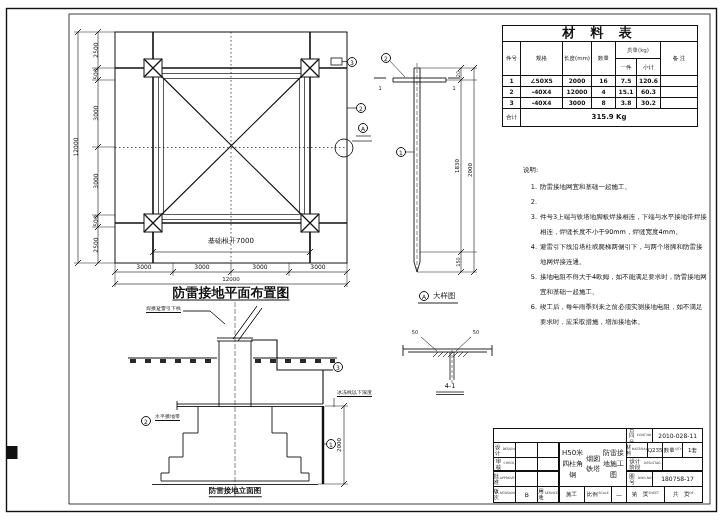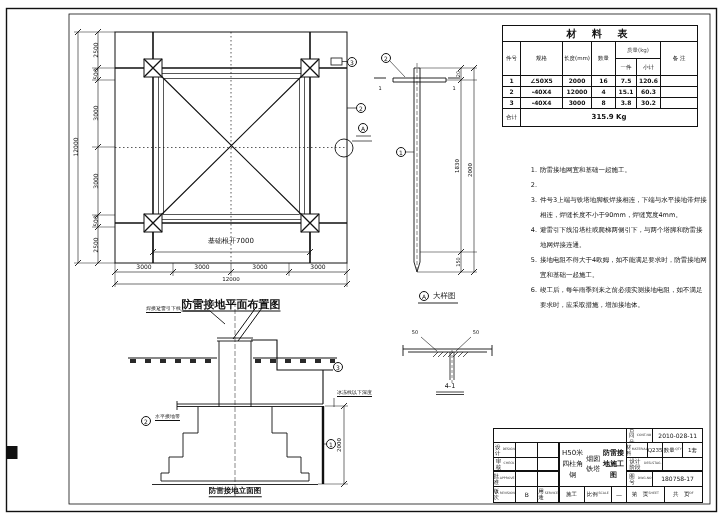--- a/index.html
+++ b/index.html
@@ -10,21 +10,21 @@
   .ctr{transform:translate(-50%,-50%);}
   .rot{transform:translate(-50%,-50%) rotate(-90deg);}
   .u{border-bottom:1px solid #111;padding-bottom:1px;}
   .callout{position:absolute;width:10px;height:10px;border:1px solid #111;border-radius:50%;
            font-size:6px;line-height:10px;text-align:center;background:#fff;box-sizing:border-box;}
   
   table.mat{position:absolute;left:502px;top:25px;border-collapse:collapse;table-layout:fixed;
             width:195px;font-size:6px;}
   table.mat td{border:0.8px solid #111;text-align:center;padding:0;line-height:1.15;
                overflow:hidden;}
-  table.mat td.tt{font-size:10px;font-weight:bold;letter-spacing:6px;height:15px;}
+  table.mat td.tt{font-size:13px;font-weight:bold;letter-spacing:6px;height:15px;font-family:Liberation Serif, serif;}
   table.mat td.hd{font-size:5.5px;}
   table.mat td.dt{height:10px;font-weight:bold;}
   
   .tb{position:absolute;box-sizing:border-box;border:0.8px solid #111;background:#fff;
       display:flex;flex-direction:row;align-items:center;justify-content:center;
       text-align:center;overflow:hidden;}
   .tb .cn{font-size:5.5px;line-height:1.1;}
   .tb .en{font-size:3.5px;line-height:1.1;color:#333;transform:scale(.9);}
   .tb .val{font-size:6px;}
   
@@ -126,21 +126,21 @@
   <div class="lbl rot" style="left:96px;top:245px;font-size:6px;">2500</div>
   <div class="lbl rot" style="left:76px;top:147px;font-size:6px;">12000</div>
 
   <div class="lbl ctr" style="left:144px;top:267px;font-size:6px;">3000</div>
   <div class="lbl ctr" style="left:202px;top:267px;font-size:6px;">3000</div>
   <div class="lbl ctr" style="left:260px;top:267px;font-size:6px;">3000</div>
   <div class="lbl ctr" style="left:318px;top:267px;font-size:6px;">3000</div>
   <div class="lbl ctr" style="left:231px;top:280px;font-size:5.5px;">12000</div>
 
   <div class="lbl ctr" style="left:231px;top:241px;font-size:7px;">基础根开7000</div>
-  <div class="lbl ctr u" style="left:231px;top:293px;font-size:11px;font-weight:bold;margin-top:12px;">防雷接地平面布置图</div>
+  <div class="lbl ctr u" style="left:231px;top:293px;font-size:13px;font-weight:bold;">防雷接地平面布置图</div>
 
   <div class="callout" style="left:347px;top:57px;">3</div>
   <div class="callout" style="left:356px;top:103px;">2</div>
   <div class="callout" style="left:358px;top:123px;border-width:1px;">A</div>
 
   <div class="callout" style="left:381px;top:53px;">2</div>
   <div class="callout" style="left:396px;top:147px;">1</div>
   <div class="lbl ctr" style="left:380px;top:88px;font-size:5px;">1</div>
   <div class="lbl ctr" style="left:454px;top:88px;font-size:5px;">1</div>
   <div class="lbl rot" style="left:458px;top:74px;font-size:5px;">20</div>
@@ -217,20 +217,21 @@
       <td class="dt"></td>
     </tr>
     <tr>
       <td class="hd" style="height:17px;">合计</td>
       <td class="dt" colspan="6" style="font-size:7px;">315.9  Kg</td>
     </tr>
   </tbody>
     </table>
 
   <div class="notes">
+    <div class="nt">说明:</div>
     <div class="itm">
         <span class="num">1.</span>
         <span>防雷接地网宜和基础一起施工。</span>
       </div>
     <div class="itm">
         <span class="num">2.</span>
       </div>
     <div class="itm">
         <span class="num">3.</span>
         <span>件号3上端与铁塔地脚板焊接相连，下端与水平接地带焊接相连，焊缝长度不小于90mm，焊缝宽度4mm。</span>
@@ -275,21 +276,21 @@
     <div class="tb" style="left:493px;top:470.6px;width:23px;height:16px;">
       <div class="cn">批准</div>
       <div class="en">APPROVE</div>
     </div>
     <div class="tb" style="left:515.2px;top:470.6px;width:23px;height:16px;"></div>
     <div class="tb" style="left:537.4px;top:470.6px;width:22px;height:16px;"></div>
 
     <div class="tb" style="left:558.6px;top:442.2px;width:69px;height:44.4px;">
       <div style="font-size:7px;line-height:1.55;">H50米四柱角钢</div>
       <div style="font-size:7px;line-height:1.55;">烟囱铁塔</div>
-      <div style="font-size:7px;line-height:1.55;font-weight:bold;">防雷接地施工图</div>
+      <div style="font-size:7px;line-height:1.55;">防雷接地施工图</div>
     </div>
 
     <div class="tb" style="left:626.2px;top:442.2px;width:22px;height:16px;">
       <div class="cn">材料</div>
       <div class="en">MATERIAL</div>
     </div>
     <div class="tb" style="left:647.2px;top:442.2px;width:16px;height:16px;">
       <div class="val" style="font-size:5.5px;">Q235</div>
     </div>
     <div class="tb" style="left:662.2px;top:442.2px;width:21px;height:16px;">

